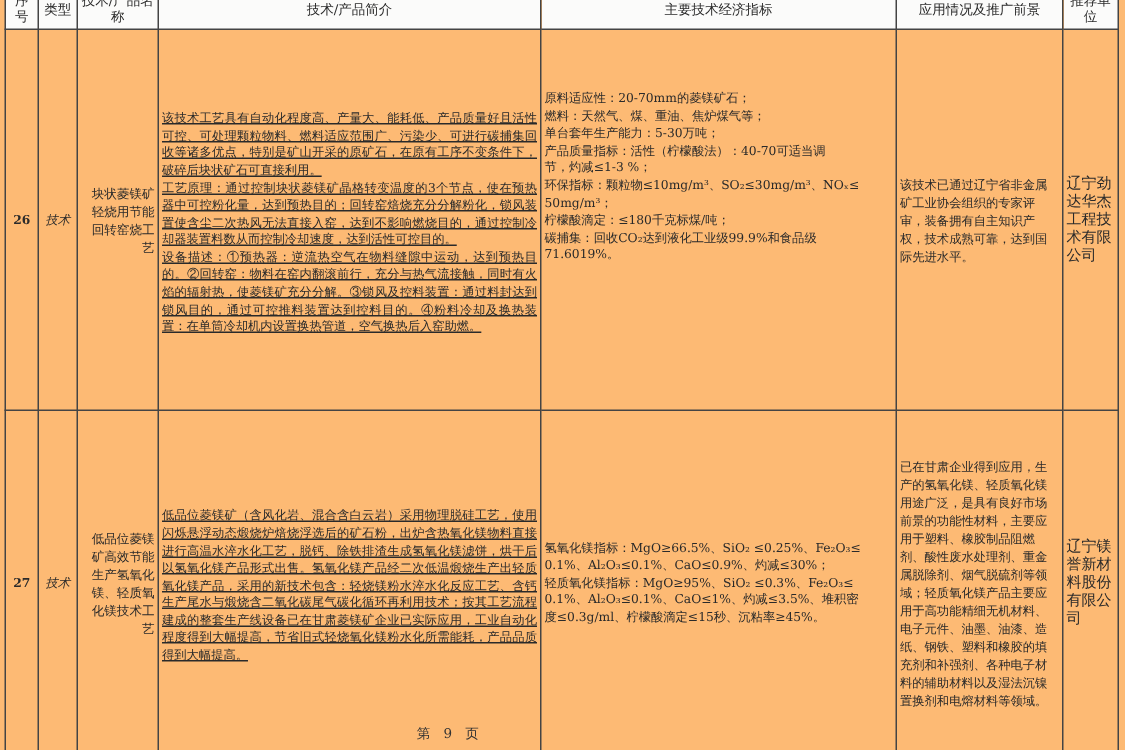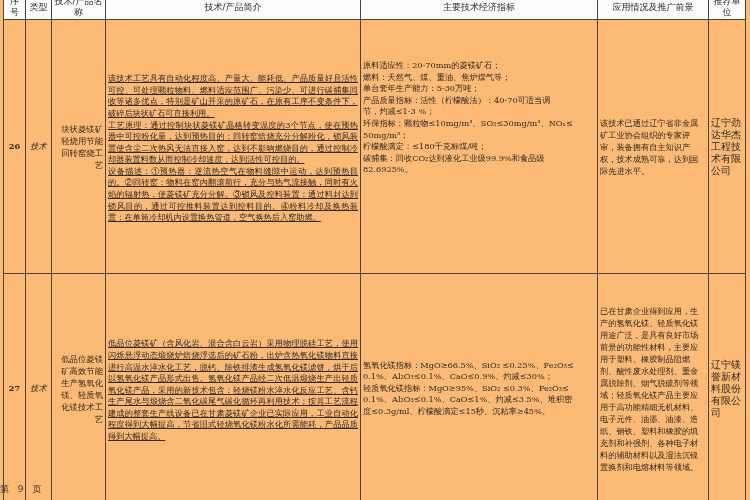--- a/index.html
+++ b/index.html
@@ -35,21 +35,21 @@
   .c-type { text-align: center; font-style: italic; }
   .c-name { text-align: right; font-size: 8.4px; line-height: 12px; }
   .desc { text-align: justify; vertical-align: top; padding-top: 4px !important; text-decoration: underline; }
   .desc p { margin: 0; }
   .ind { vertical-align: top; }
   .ind p { margin: 0; white-space: nowrap; }
   .app { font-size: 8.2px; line-height: 12px; }
   .unit { font-size: 10px; line-height: 12px; }
   .footer {
     position: absolute; left: 0; width: 600px; top: 483px;
-    text-align: left; font-size: 9px; letter-spacing: 3px; color: #333;
+    text-align: center; font-size: 9px; letter-spacing: 3px; color: #333;
   }
 </style>
 </head>
 <body>
 
 <div class="page">
   <table class="doc">
     <colgroup>
       <col style="width:22px">
       <col style="width:26px">
@@ -83,21 +83,21 @@
         <td class="ind" style="vertical-align:top;padding-top:40px;">
           <p>原料适应性：20-70mm的菱镁矿石；</p>
           <p>燃料：天然气、煤、重油、焦炉煤气等；</p>
           <p>单台套年生产能力：5-30万吨；</p>
           <p>产品质量指标：活性（柠檬酸法）：40-70可适当调</p>
           <p>节，灼减≤1-3 %；</p>
           <p>环保指标：颗粒物≤10mg/m³、SO₂≤30mg/m³、NOₓ≤</p>
           <p>50mg/m³；</p>
           <p>柠檬酸滴定：≤180千克标煤/吨；</p>
           <p>碳捕集：回收CO₂达到液化工业级99.9%和食品级</p>
-          <p>82.6925%。</p>
+          <p>71.6019%。</p>
         </td>
         <td class="app">该技术已通过辽宁省非金属矿工业协会组织的专家评审，装备拥有自主知识产权，技术成熟可靠，达到国际先进水平。</td>
         <td class="unit">辽宁劲达华杰工程技术有限公司</td>
       </tr>
       <tr class="row-b">
         <td class="c-no">27</td>
         <td class="c-type">技术</td>
         <td class="c-name">低品位菱镁矿高效节能生产氢氧化镁、轻质氧化镁技术工艺</td>
         <td class="desc" style="vertical-align:middle;">
           <p>低品位菱镁矿（含风化岩、混合含白云岩）采用物理脱硅工艺，使用闪烁悬浮动态煅烧炉焙烧浮选后的矿石粉，出炉含热氧化镁物料直接进行高温水淬水化工艺，脱钙、除铁排渣生成氢氧化镁滤饼，烘干后以氢氧化镁产品形式出售。氢氧化镁产品经二次低温煅烧生产出轻质氧化镁产品，采用的新技术包含：轻烧镁粉水淬水化反应工艺、含钙生产尾水与煅烧含二氧化碳尾气碳化循环再利用技术；按其工艺流程建成的整套生产线设备已在甘肃菱镁矿企业已实际应用，工业自动化程度得到大幅提高，节省旧式轻烧氧化镁粉水化所需能耗，产品品质得到大幅提高。</p>

